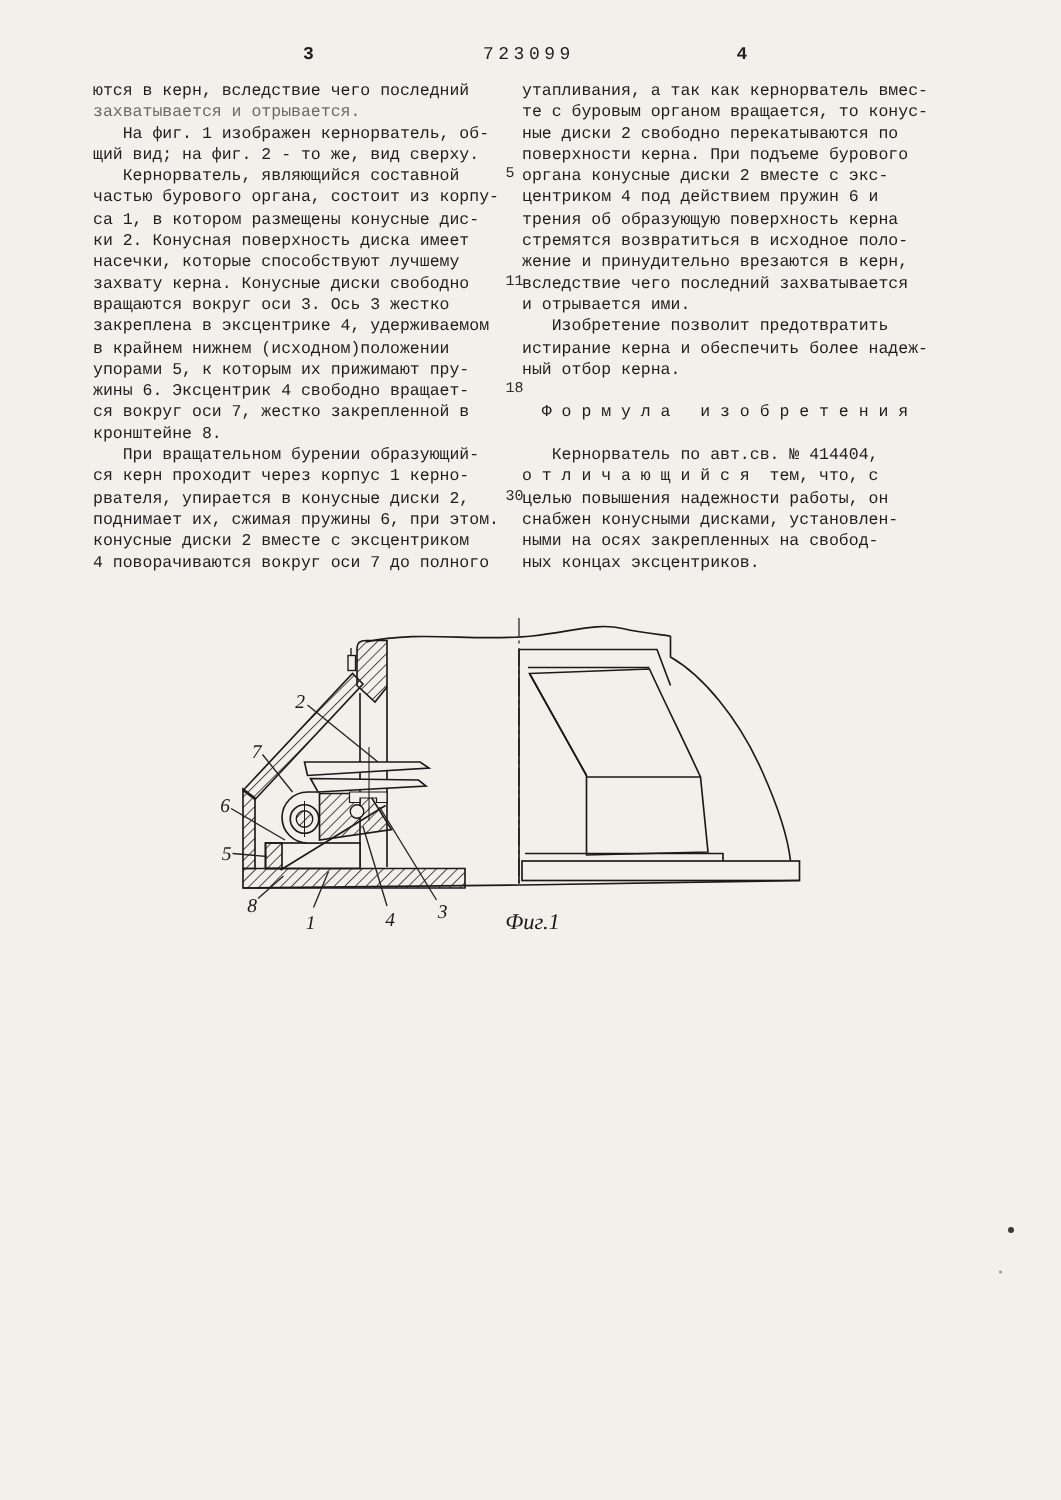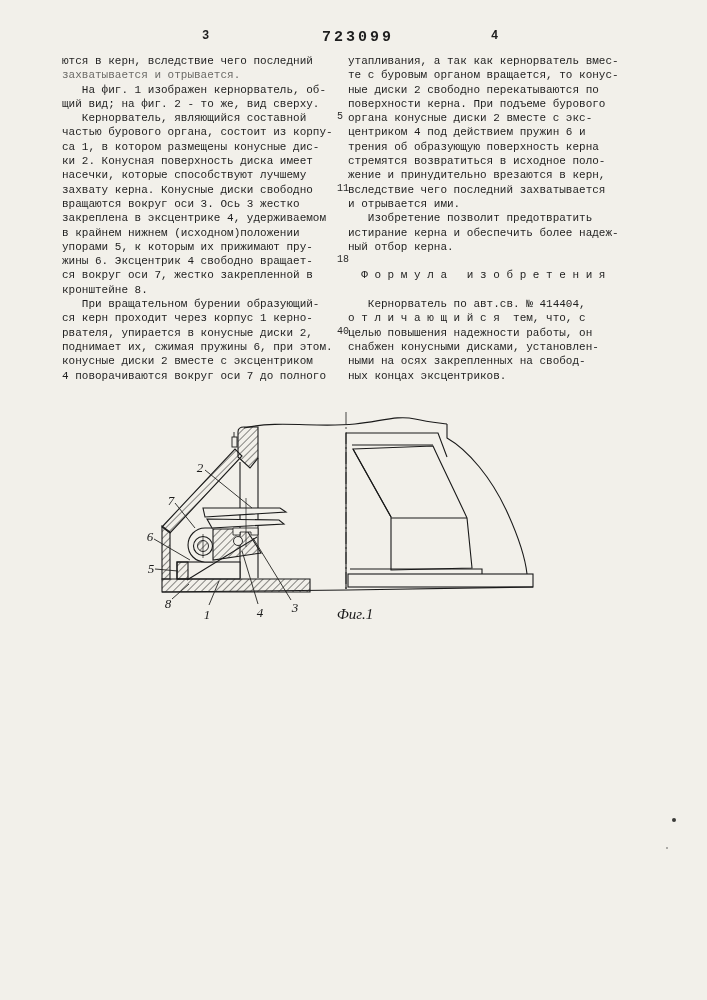--- a/index.html
+++ b/index.html
@@ -4,21 +4,21 @@
 <style>
   html,body{margin:0;padding:0;background:#888;}
   .page{
     position:relative;width:707px;height:1000px;margin:0 auto;
     background:#f2f0ea;overflow:hidden;
     font-family:"Liberation Mono","DejaVu Sans Mono",monospace;
     color:#1e1e1e;
   }
   .hdr{position:absolute;top:29px;font-size:12px;font-weight:bold;letter-spacing:1px;}
   .hdr-left{left:202px;}
-  .hdr-center{left:322px;font-size:15px;letter-spacing:3px;font-weight:bold;}
+  .hdr-center{left:322px;font-size:12px;letter-spacing:3px;font-weight:normal;}
   .hdr-right{left:491px;}
   .col{position:absolute;top:54px;font-size:11px;line-height:14.3px;white-space:pre;}
   .col-left{left:62px;width:272px;}
   .col-right{left:348px;width:276px;}
   .text-line{min-height:14.3px;}
   .text-line.faded{color:#6b6a66;}
   .margin-num{position:absolute;left:337px;width:22px;font-size:10px;color:#2a2a2a;}
   svg text{font-family:"Liberation Serif","DejaVu Serif",serif;}
   .speck{position:absolute;background:#3a3a38;border-radius:50%;}
 </style>
@@ -30,21 +30,21 @@
   <div class="hdr hdr-left">3</div>
   <div class="hdr hdr-center">723099</div>
   <div class="hdr hdr-right">4</div>
 
   <div class="col col-left" id="col-left"><div class="text-line">ются в керн, вследствие чего последний</div><div class="text-line faded">захватывается и отрывается.</div><div class="text-line">   На фиг. 1 изображен кернорватель, об-</div><div class="text-line">щий вид; на фиг. 2 - то же, вид сверху.</div><div class="text-line">   Кернорватель, являющийся составной</div><div class="text-line">частью бурового органа, состоит из корпу-</div><div class="text-line">са 1, в котором размещены конусные дис-</div><div class="text-line">ки 2. Конусная поверхность диска имеет</div><div class="text-line">насечки, которые способствуют лучшему</div><div class="text-line">захвату керна. Конусные диски свободно</div><div class="text-line">вращаются вокруг оси 3. Ось 3 жестко</div><div class="text-line">закреплена в эксцентрике 4, удерживаемом</div><div class="text-line">в крайнем нижнем (исходном)положении</div><div class="text-line">упорами 5, к которым их прижимают пру-</div><div class="text-line">жины 6. Эксцентрик 4 свободно вращает-</div><div class="text-line">ся вокруг оси 7, жестко закрепленной в</div><div class="text-line">кронштейне 8.</div><div class="text-line">   При вращательном бурении образующий-</div><div class="text-line">ся керн проходит через корпус 1 керно-</div><div class="text-line">рвателя, упирается в конусные диски 2,</div><div class="text-line">поднимает их, сжимая пружины 6, при этом.</div><div class="text-line">конусные диски 2 вместе с эксцентриком</div><div class="text-line">4 поворачиваются вокруг оси 7 до полного</div></div>
   <div class="col col-right" id="col-right"><div class="text-line">утапливания, а так как кернорватель вмес-</div><div class="text-line">те с буровым органом вращается, то конус-</div><div class="text-line">ные диски 2 свободно перекатываются по</div><div class="text-line">поверхности керна. При подъеме бурового</div><div class="text-line">органа конусные диски 2 вместе с экс-</div><div class="text-line">центриком 4 под действием пружин 6 и</div><div class="text-line">трения об образующую поверхность керна</div><div class="text-line">стремятся возвратиться в исходное поло-</div><div class="text-line">жение и принудительно врезаются в керн,</div><div class="text-line">вследствие чего последний захватывается</div><div class="text-line">и отрывается ими.</div><div class="text-line">   Изобретение позволит предотвратить</div><div class="text-line">истирание керна и обеспечить более надеж-</div><div class="text-line">ный отбор керна.</div><div class="text-line"></div><div class="text-line">  Ф о р м у л а   и з о б р е т е н и я</div><div class="text-line"></div><div class="text-line">   Кернорватель по авт.св. № 414404,</div><div class="text-line">о т л и ч а ю щ и й с я  тем, что, с</div><div class="text-line">целью повышения надежности работы, он</div><div class="text-line">снабжен конусными дисками, установлен-</div><div class="text-line">ными на осях закрепленных на свобод-</div><div class="text-line">ных концах эксцентриков.</div></div>
   <div id="margin-nums">
       <div class="margin-num" style="top: 111.2px;">5</div>
       <div class="margin-num" style="top: 182.7px;">11</div>
       <div class="margin-num" style="top: 254.2px;">18</div>
-      <div class="margin-num" style="top: 325.7px;">40</div>
+      <div class="margin-num" style="top: 325.7px;">30</div>
     </div>
 
   <svg width="707" height="1000" viewBox="0 0 707 1000" style="position:absolute;left:0;top:0;">
     <defs>
       <pattern id="hatch" width="5" height="5" patternUnits="userSpaceOnUse" patternTransform="rotate(45)">
         <line x1="0" y1="0" x2="0" y2="5" stroke="#2a2a28" stroke-width="1.1"></line>
       </pattern>
     </defs>
 
     <g stroke="#1a1a1a" stroke-width="1.1" fill="none">

